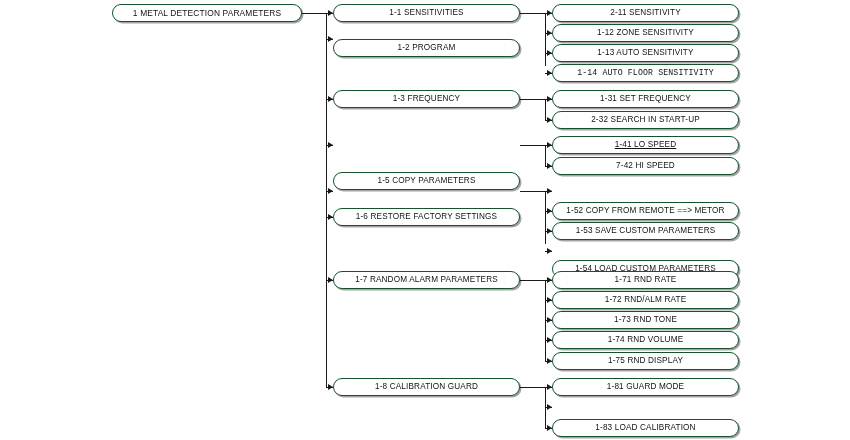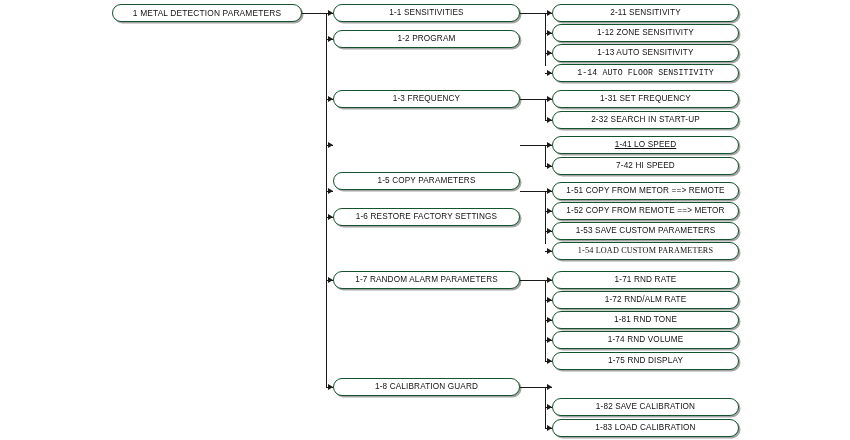--- a/index.html
+++ b/index.html
@@ -56,21 +56,21 @@
 
   <div class="node root" style="left:112px; top:4px; width:190px;">1 METAL DETECTION PARAMETERS</div>
 
   <div class="edge h" style="left:302px; top:13px; width:24px;"></div>
   <div class="edge v" style="left:326px; top:13px; height:375px;"></div>
 
   <div class="node" style="left:333px; top:4px; width:187px;">1-1 SENSITIVITIES</div>
   <div class="edge h" style="left:326px; top:13px; width:7px;"></div>
   <div class="arrow" style="left:328px; top:9.5px;"></div>
 
-  <div class="node" style="left:333px; top:30px; width:187px;text-align:center;">1-2 PROGRAM</div>
+  <div class="node" style="left:333px; top:39px; width:187px;text-align:center;">1-2 PROGRAM</div>
   <div class="edge h" style="left:326px; top:39px; width:7px;"></div>
   <div class="arrow" style="left:328px; top:35.5px;"></div>
 
   <div class="node" style="left:333px; top:90px; width:187px;">1-3 FREQUENCY</div>
   <div class="edge h" style="left:326px; top:99px; width:7px;"></div>
   <div class="arrow" style="left:328px; top:95.5px;"></div>
 
   <div class="edge h" style="left:326px; top:145px; width:7px;"></div>
   <div class="arrow" style="left:328px; top:141.5px;"></div>
 
@@ -127,66 +127,65 @@
   <div class="edge h" style="left:545px; top:145px; width:7px;"></div>
   <div class="arrow" style="left:547px; top:141.5px;"></div>
 
   <div class="node" style="left:552px; top:157px; width:187px;">7-42 HI SPEED</div>
   <div class="edge h" style="left:545px; top:166px; width:7px;"></div>
   <div class="arrow" style="left:547px; top:162.5px;"></div>
 
   <div class="edge h" style="left:520px; top:191px; width:25px;"></div>
   <div class="edge v" style="left:545px; top:191px; height:53px;"></div>
 
-  <div class="node" style="left:552px; top:182px; width:187px;">1-51 COPY FROM METOR ==&gt; REMOTE</div>
   <div class="edge h" style="left:545px; top:191px; width:7px;"></div>
   <div class="arrow" style="left:547px; top:187.5px;"></div>
 
   <div class="node" style="left:552px; top:202px; width:187px;">1-52 COPY FROM REMOTE ==&gt; METOR</div>
   <div class="edge h" style="left:545px; top:211px; width:7px;"></div>
   <div class="arrow" style="left:547px; top:207.5px;"></div>
 
   <div class="node" style="left:552px; top:222px; width:187px;">1-53 SAVE CUSTOM PARAMETERS</div>
   <div class="edge h" style="left:545px; top:231px; width:7px;"></div>
   <div class="arrow" style="left:547px; top:227.5px;"></div>
 
-  <div class="node" style="left:552px; top:242px; width:187px;font-family:Liberation Serif, serif;">1-54 LOAD CUSTOM PARAMETERS</div>
+  <div class="node" style="left:552px; top:260px; width:187px;">1-54 LOAD CUSTOM PARAMETERS</div>
   <div class="edge h" style="left:545px; top:251px; width:7px;"></div>
   <div class="arrow" style="left:547px; top:247.5px;"></div>
 
   <div class="edge h" style="left:520px; top:280px; width:25px;"></div>
   <div class="edge v" style="left:545px; top:280px; height:81px;"></div>
 
   <div class="node" style="left:552px; top:271px; width:187px;">1-71 RND RATE</div>
   <div class="edge h" style="left:545px; top:280px; width:7px;"></div>
   <div class="arrow" style="left:547px; top:276.5px;"></div>
 
   <div class="node" style="left:552px; top:291px; width:187px;">1-72 RND/ALM RATE</div>
   <div class="edge h" style="left:545px; top:300px; width:7px;"></div>
   <div class="arrow" style="left:547px; top:296.5px;"></div>
 
-  <div class="node" style="left:552px; top:311px; width:187px;">1-81 RND TONE</div>
+  <div class="node" style="left:552px; top:311px; width:187px;">1-73 RND TONE</div>
   <div class="edge h" style="left:545px; top:320px; width:7px;"></div>
   <div class="arrow" style="left:547px; top:316.5px;"></div>
 
   <div class="node" style="left:552px; top:331px; width:187px;">1-74 RND VOLUME</div>
   <div class="edge h" style="left:545px; top:340px; width:7px;"></div>
   <div class="arrow" style="left:547px; top:336.5px;"></div>
 
   <div class="node" style="left:552px; top:352px; width:187px;">1-75 RND DISPLAY</div>
   <div class="edge h" style="left:545px; top:361px; width:7px;"></div>
   <div class="arrow" style="left:547px; top:357.5px;"></div>
 
   <div class="edge h" style="left:520px; top:387px; width:25px;"></div>
   <div class="edge v" style="left:545px; top:387px; height:41px;"></div>
 
+  <div class="node" style="left:552px; top:378px; width:187px;">1-81 GUARD MODE</div>
   <div class="edge h" style="left:545px; top:387px; width:7px;"></div>
   <div class="arrow" style="left:547px; top:383.5px;"></div>
 
-  <div class="node" style="left:552px; top:398px; width:187px;">1-82 SAVE CALIBRATION</div>
   <div class="edge h" style="left:545px; top:407px; width:7px;"></div>
   <div class="arrow" style="left:547px; top:403.5px;"></div>
 
   <div class="node" style="left:552px; top:419px; width:187px;text-align:center;">1-83 LOAD CALIBRATION</div>
   <div class="edge h" style="left:545px; top:428px; width:7px;"></div>
   <div class="arrow" style="left:547px; top:424.5px;"></div>
 
 </div>
 
 </body></html>

